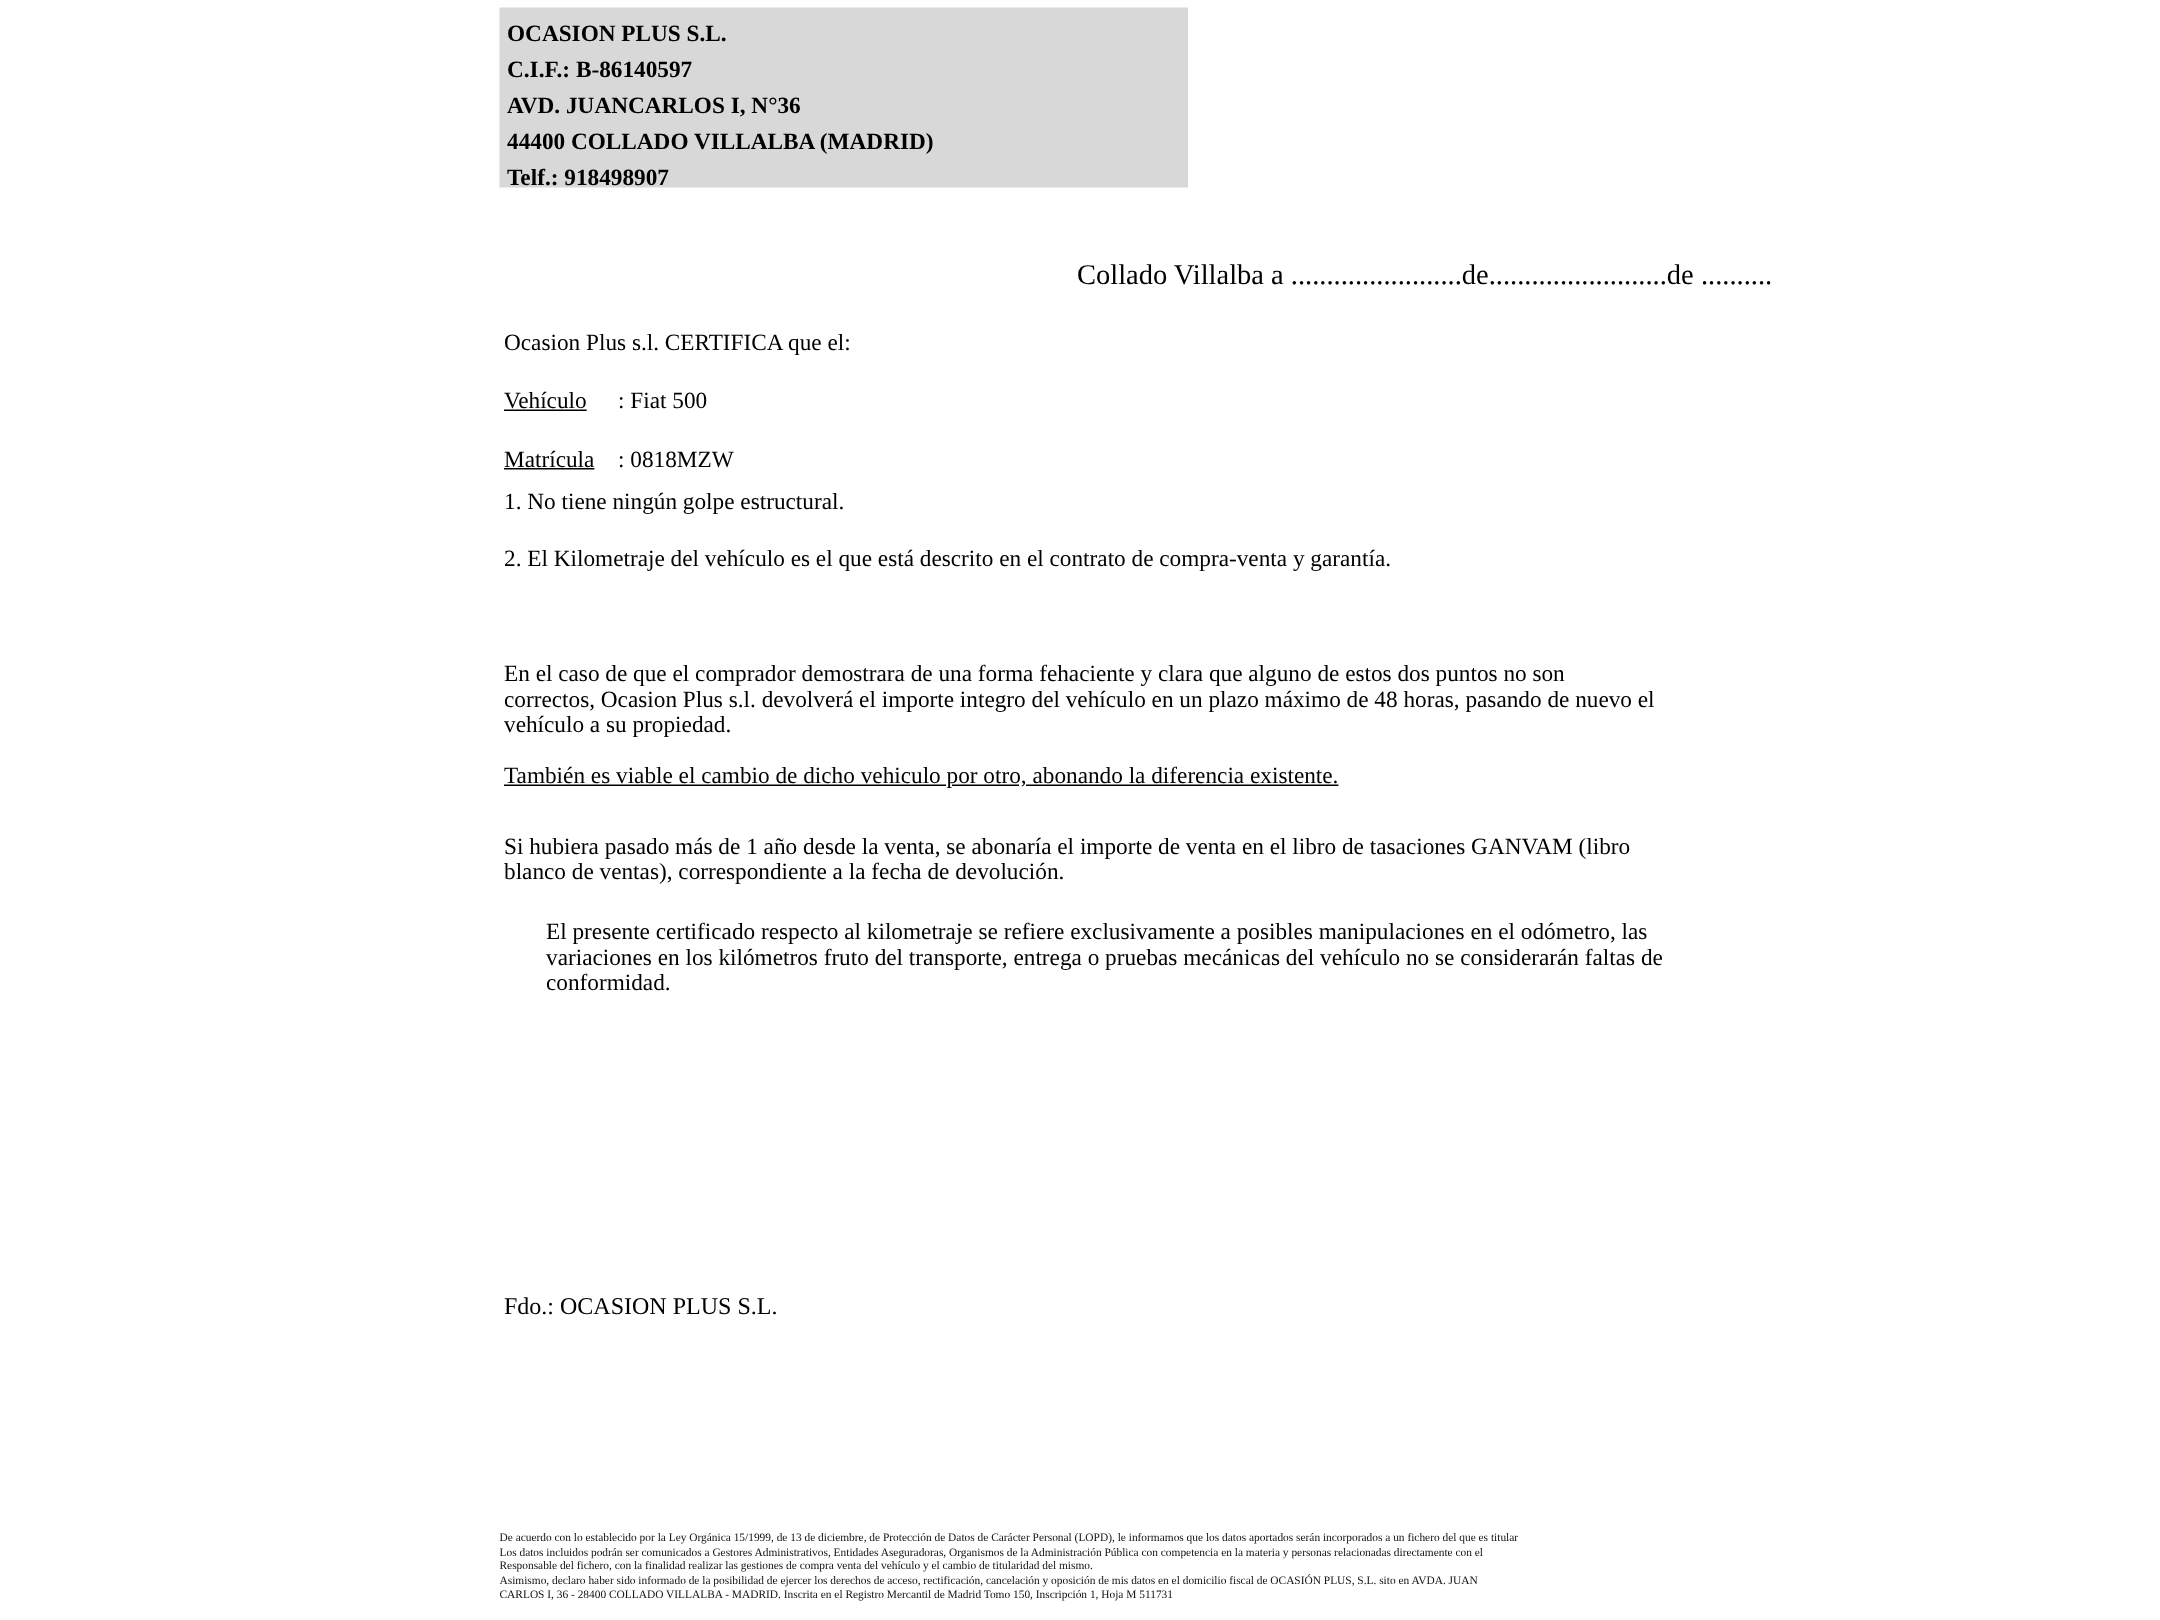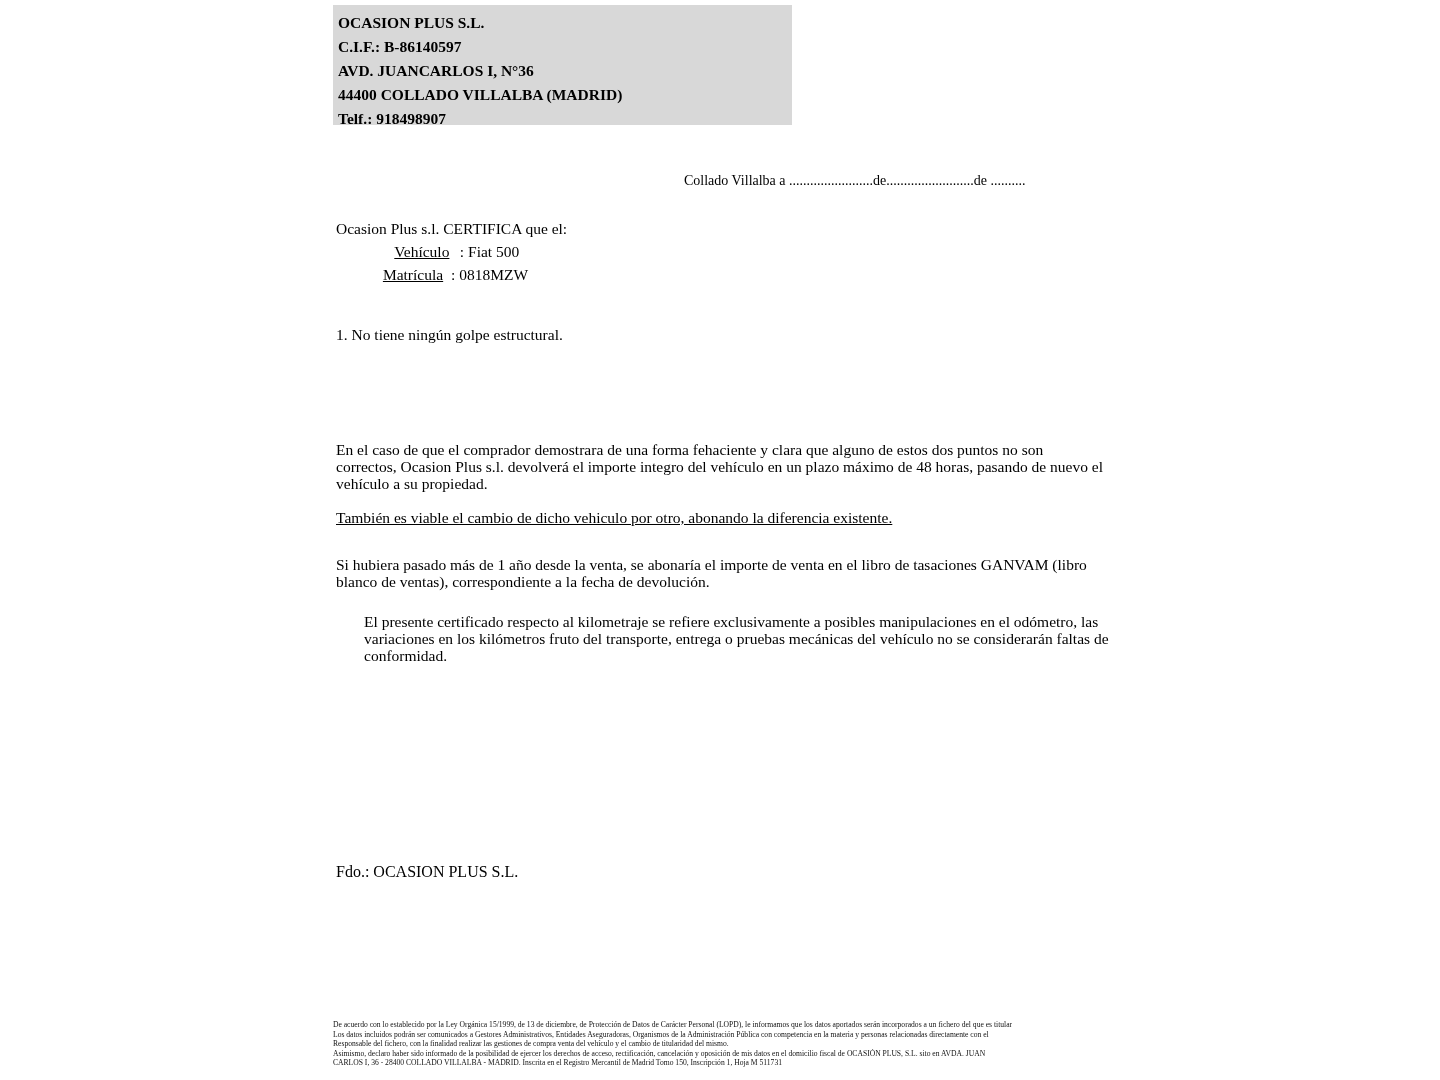--- a/index.html
+++ b/index.html
@@ -28,42 +28,42 @@
     padding: 6px 0 0 5px;
   }
   .header-box .hline {
     font-weight: bold;
     font-size: 15.5px;
     line-height: 24px;
     white-space: nowrap;
   }
   .date-line {
     position: absolute;
-    left: 684px;
+    left: 718px;
     top: 173px;
-    font-size: 14px;
+    font-size: 19px;
     white-space: nowrap;
   }
   .certifica-block {
     position: absolute;
     left: 336px;
     top: 217px;
     font-size: 15.5px;
-    text-align: center;
   }
   .certifica-intro {
     line-height: 23px;
   }
   .kv-line {
     line-height: 23px;
   }
   .kv-label {
     display: inline-block;
     min-width: 76px;
     text-decoration: underline;
+    margin-top: 16px;
   }
   .point {
     position: absolute;
     left: 336px;
     width: 770px;
     font-size: 15.5px;
     line-height: 17px;
   }
   .point-1 { top: 326px; }
   .point-2 { top: 364px; }
@@ -118,20 +118,21 @@
     <div class="certifica-intro">Ocasion Plus s.l. CERTIFICA que el:</div>
     <div class="kv-line">
       <span class="kv-label">Vehículo</span><span>: Fiat 500</span>
     </div>
     <div class="kv-line">
       <span class="kv-label">Matrícula</span><span>: 0818MZW</span>
     </div>
   </div>
 
   <div class="point point-1">1. No tiene ningún golpe estructural.</div>
+  <div class="point point-2">2. El Kilometraje del vehículo es el que está descrito en el contrato de compra-venta y garantía.</div>
 
   <div class="para para-1">En el caso de que el comprador demostrara de una forma fehaciente y clara que alguno de estos dos puntos no son correctos, Ocasion Plus s.l. devolverá el importe integro del vehículo en un plazo máximo de 48 horas, pasando de nuevo el vehículo a su propiedad.</div>
   <div class="para para-2">También es viable el cambio de dicho vehiculo por otro, abonando la diferencia existente.</div>
   <div class="para para-3">Si hubiera pasado más de 1 año desde la venta, se abonaría el importe de venta en el libro de tasaciones GANVAM (libro blanco de ventas), correspondiente a la fecha de devolución.</div>
   <div class="para para-4">El presente certificado respecto al kilometraje se refiere exclusivamente a posibles manipulaciones en el odómetro, las variaciones en los kilómetros fruto del transporte, entrega o pruebas mecánicas del vehículo no se considerarán faltas de conformidad.</div>
 
   <div class="signature">Fdo.: OCASION PLUS S.L.</div>
 
   <div class="legal-footer">
     <div class="fline">De acuerdo con lo establecido por la Ley Orgánica 15/1999, de 13 de diciembre, de Protección de Datos de Carácter Personal (LOPD), le informamos que los datos aportados serán incorporados a un fichero del que es titular</div>

